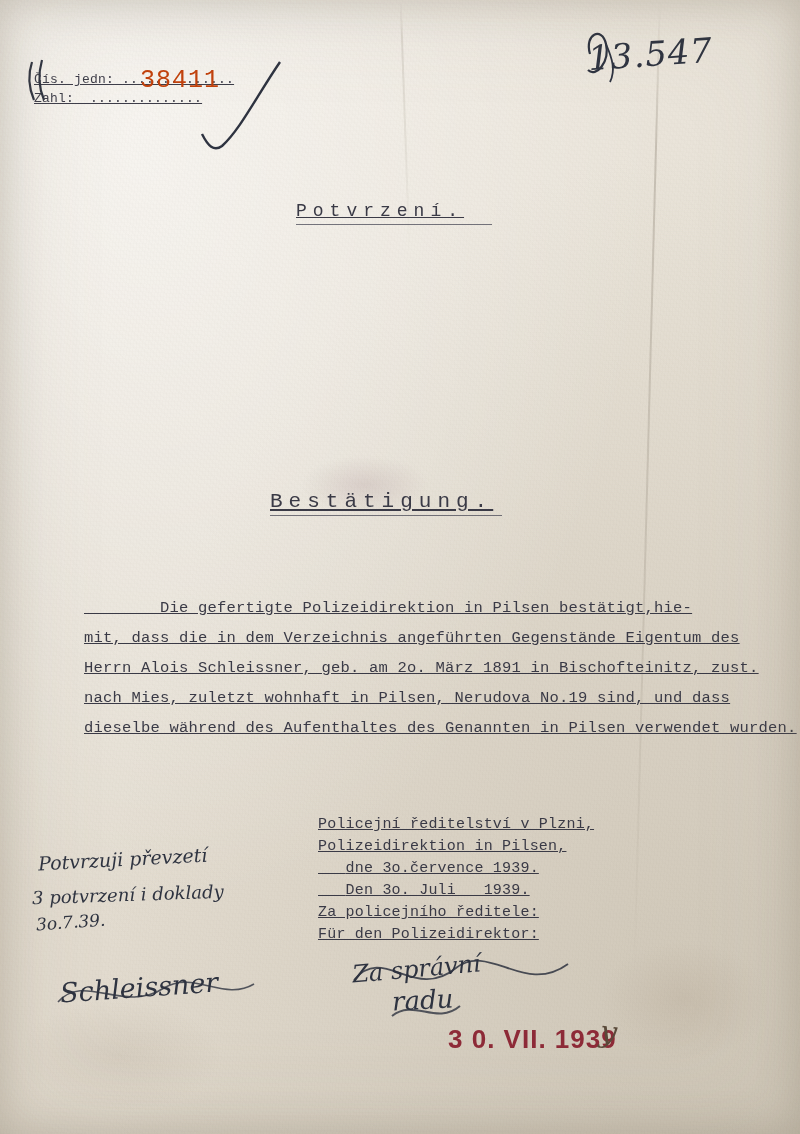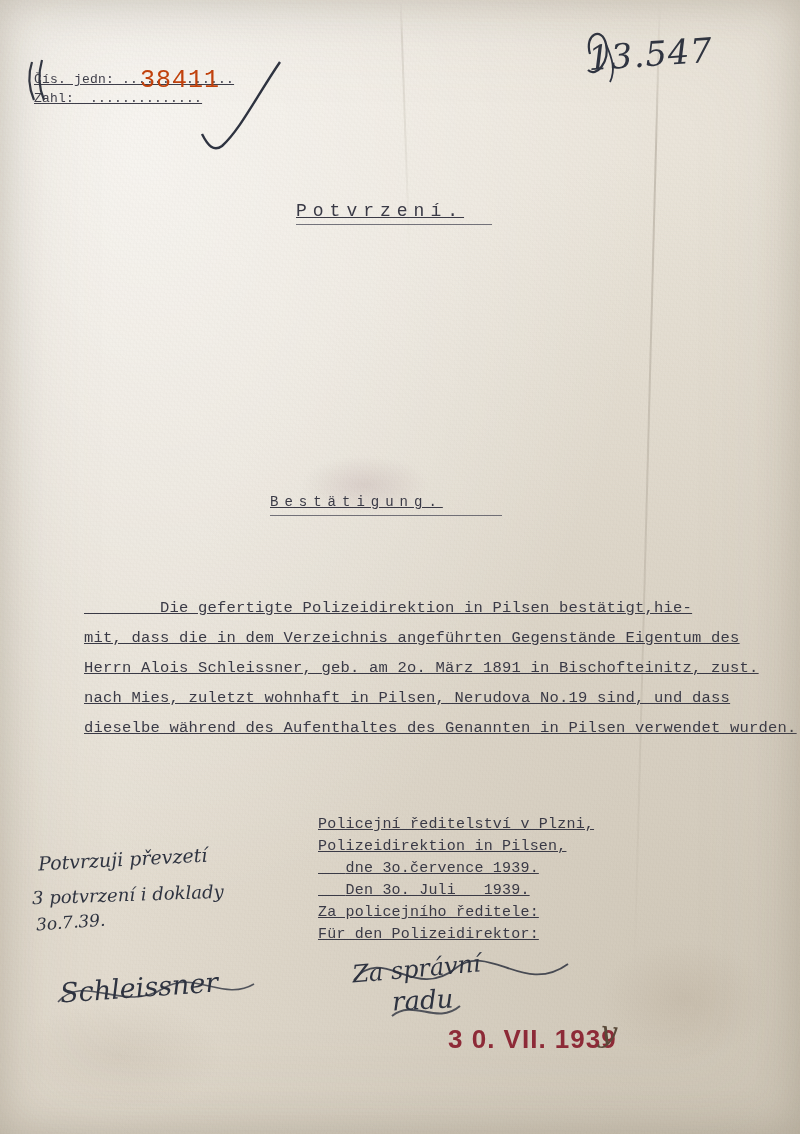--- a/index.html
+++ b/index.html
@@ -79,21 +79,21 @@
   }
 
   .title-cz {
     left: 296px; top: 196px;
     font-size: 18px;
     letter-spacing: 6px;
     text-align: right;
   }
   .title-de {
     left: 270px; top: 487px;
-    font-size: 14px;
+    font-size: 21px;
     letter-spacing: 6px;
   }
   .title-underline {
     position: absolute;
     height: 1px;
     background: #4a4a57;
     opacity: .75;
   }
   .ul-cz { left: 296px; top: 224px; width: 196px; }
   .ul-de { left: 270px; top: 515px; width: 232px; }

